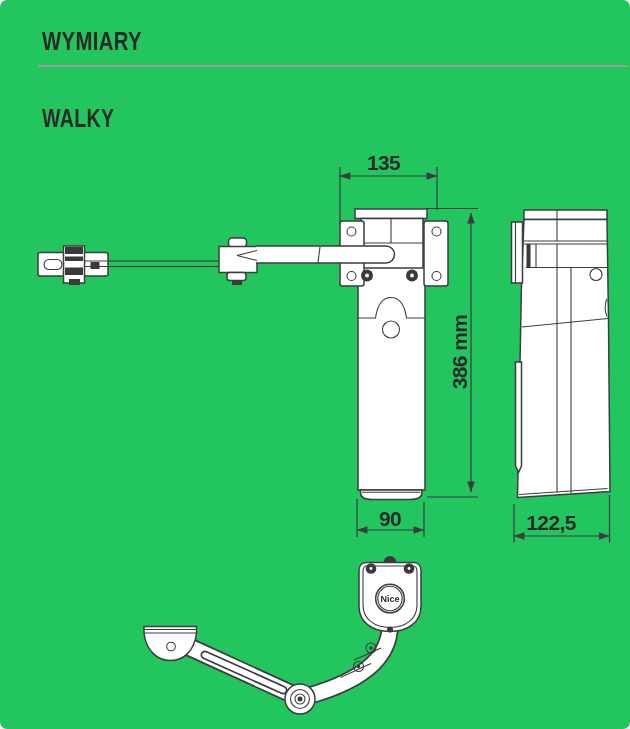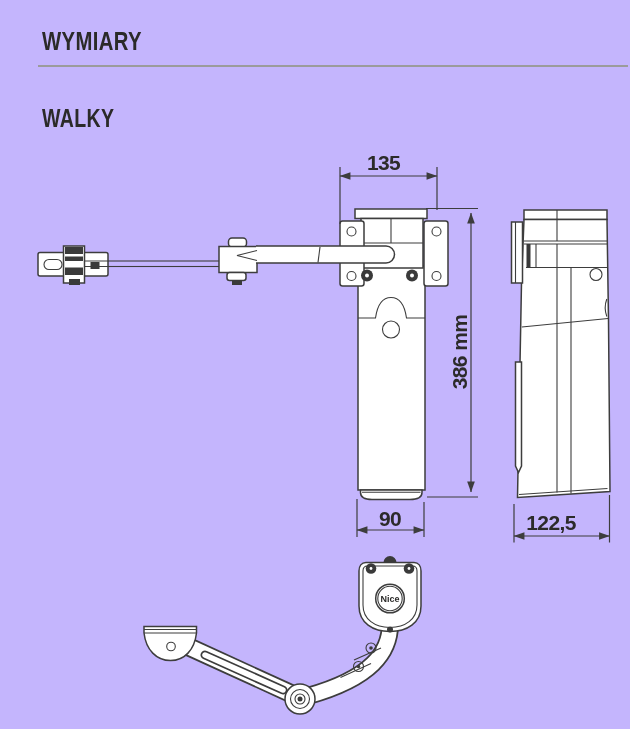--- a/index.html
+++ b/index.html
@@ -1,17 +1,17 @@
 <!DOCTYPE html>
 <html><head>
 <meta charset="utf-8">
 <style>
   html,body{margin:0;padding:0;background:#fff;}
-  .page{position:relative;width:630px;height:729px;background:#c4b5fd;overflow:hidden;
-        font-family:"Liberation Sans", sans-serif;color:#2b2a29;}
+  .page{position:relative;width:630px;height:729px;background:#22c55e;overflow:hidden;
+        font-family:"Liberation Sans", sans-serif;color:#2b2a29;border-radius:7px;}
   .h1{position:absolute;left:42px;top:28px;font-size:26px;font-weight:bold;line-height:1;
       letter-spacing:.5px;transform:scaleX(.78);transform-origin:left top;white-space:nowrap;}
   .rule{position:absolute;left:38px;top:65px;width:590px;height:2px;background:#9b9b9b;}
   .h2{position:absolute;left:42px;top:106px;font-size:25px;font-weight:bold;line-height:1;
       letter-spacing:.5px;transform:scaleX(.78);transform-origin:left top;white-space:nowrap;}
   svg{position:absolute;left:0;top:0;}
   .sf {stroke:#3d3d3d;stroke-width:1.5;fill:#fff;}
   .thin{stroke:#3d3d3d;stroke-width:1.1;fill:none;}
   .dk {fill:#3a3a3a;stroke:none;}
   .dimline{stroke:#3d3d3d;stroke-width:1.2;fill:none;}

